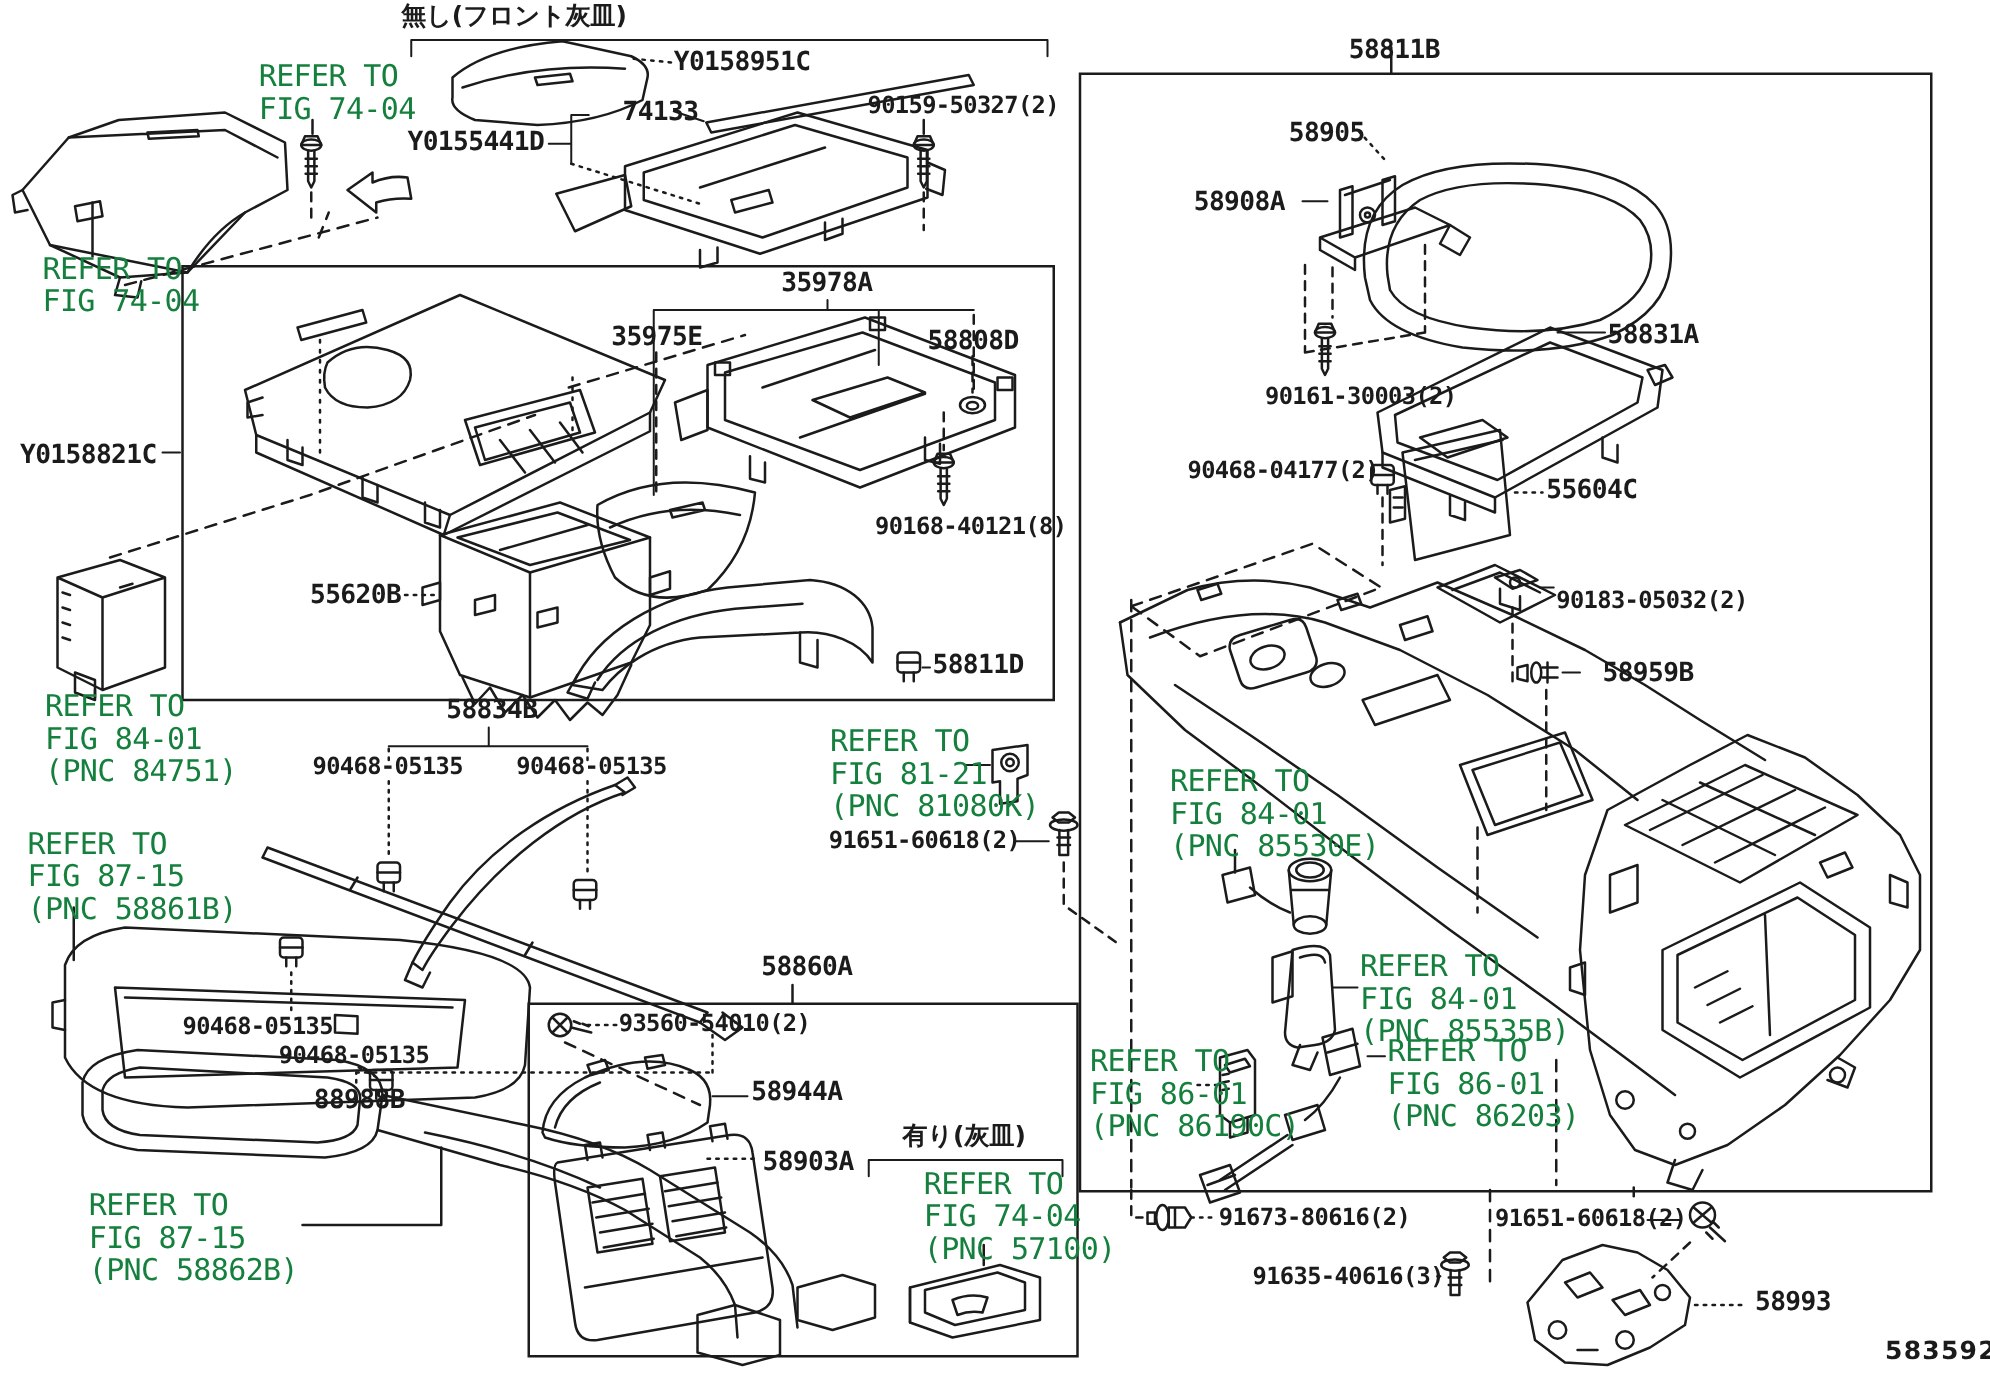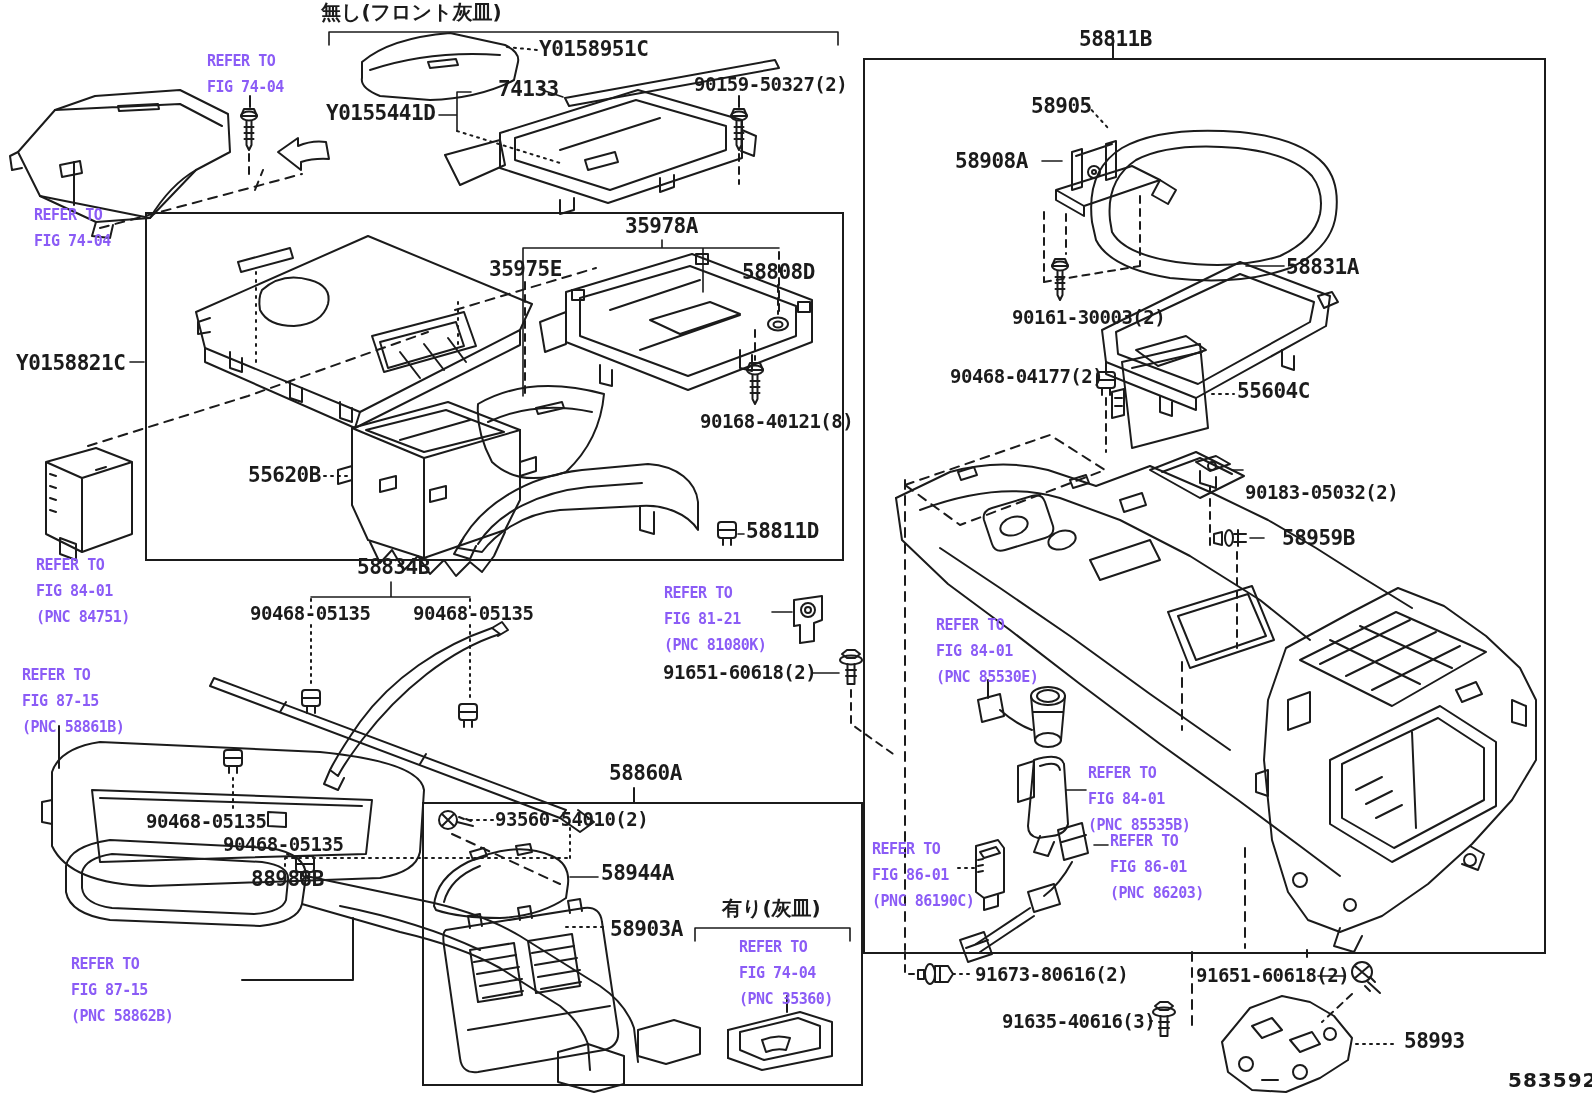--- a/index.html
+++ b/index.html
@@ -4,21 +4,21 @@
 <style>
   html,body{margin:0;padding:0;background:#fff;}
   #stage{position:relative;width:1592px;height:1099px;background:#fff;overflow:hidden;
          font-family:"DejaVu Sans Mono","Liberation Mono",monospace;color:#1b1b1b;}
   #art{position:absolute;left:0;top:0;}
   .gbox{position:absolute;border:2px solid #1b1b1b;}
   .lbl{position:absolute;font-weight:bold;font-size:19px;letter-spacing:-0.5px;
        line-height:1.05;white-space:nowrap;color:#1b1b1b;}
   .lbl-lg{font-size:21px;}
   .jp{font-family:"DejaVu Sans","Liberation Sans",sans-serif;font-size:20px;letter-spacing:0;}
-  .ref{position:absolute;font-weight:bold;font-size:15px;letter-spacing:-0.5px;color:#8b5cf6;}
+  .ref{position:absolute;font-weight:normal;font-size:24px;letter-spacing:-0.5px;color:#15803d;}
   .ref div{line-height:26px;white-space:nowrap;}
   .code{position:absolute;font-family:"DejaVu Sans","Liberation Sans",sans-serif;
         font-weight:bold;font-size:20px;letter-spacing:1px;color:#1b1b1b;}
 </style>
 </head>
 <body>
 
 <div id="stage">
 
   <svg id="art" width="1592" height="1099" viewBox="0 0 1592 1099" stroke="#1b1b1b" fill="none" stroke-width="2" stroke-linecap="round" stroke-linejoin="round">
@@ -440,31 +440,31 @@
   <div class="lbl" style="left:663px;top:663px;">91651-60618(2)</div>
 
   <div class="lbl lbl-lg" style="left:598px;top:762px;margin-left:11px;">58860A</div>
   <div class="lbl" style="left:495px;top:810px;">93560-54010(2)</div>
   <div class="lbl lbl-lg" style="left:601px;top:862px;">58944A</div>
   <div class="lbl lbl-lg" style="left:610px;top:918px;">58903A</div>
   <div class="lbl jp" style="left:692px;top:898px;margin-left:30px;">有り(灰皿)</div>
   <div class="ref" style="left:739px;top:934px;">
     <div>REFER TO</div>
     <div>FIG 74-04</div>
-    <div>(PNC 35360)</div>
+    <div>(PNC 57100)</div>
   </div>
 
   <div class="lbl lbl-lg" style="left:1079px;top:28px;">58811B</div>
   <div class="lbl lbl-lg" style="left:1031px;top:95px;">58905</div>
   <div class="lbl lbl-lg" style="left:955px;top:150px;">58908A</div>
   <div class="lbl" style="left:1012px;top:308px;">90161-30003(2)</div>
   <div class="lbl lbl-lg" style="left:1286px;top:256px;">58831A</div>
   <div class="lbl" style="left:950px;top:367px;">90468-04177(2)</div>
   <div class="lbl lbl-lg" style="left:1237px;top:380px;">55604C</div>
-  <div class="lbl" style="left:1245px;top:483px;">90183-05032(2)</div>
+  <div class="lbl" style="left:1245px;top:471px;">90183-05032(2)</div>
   <div class="lbl lbl-lg" style="left:1268px;top:527px;margin-left:14px;">58959B</div>
 
   <div class="ref" style="left:936px;top:612px;">
     <div>REFER TO</div>
     <div>FIG 84-01</div>
     <div>(PNC 85530E)</div>
   </div>
   <div class="ref" style="left:1088px;top:760px;">
     <div>REFER TO</div>
     <div>FIG 84-01</div>

